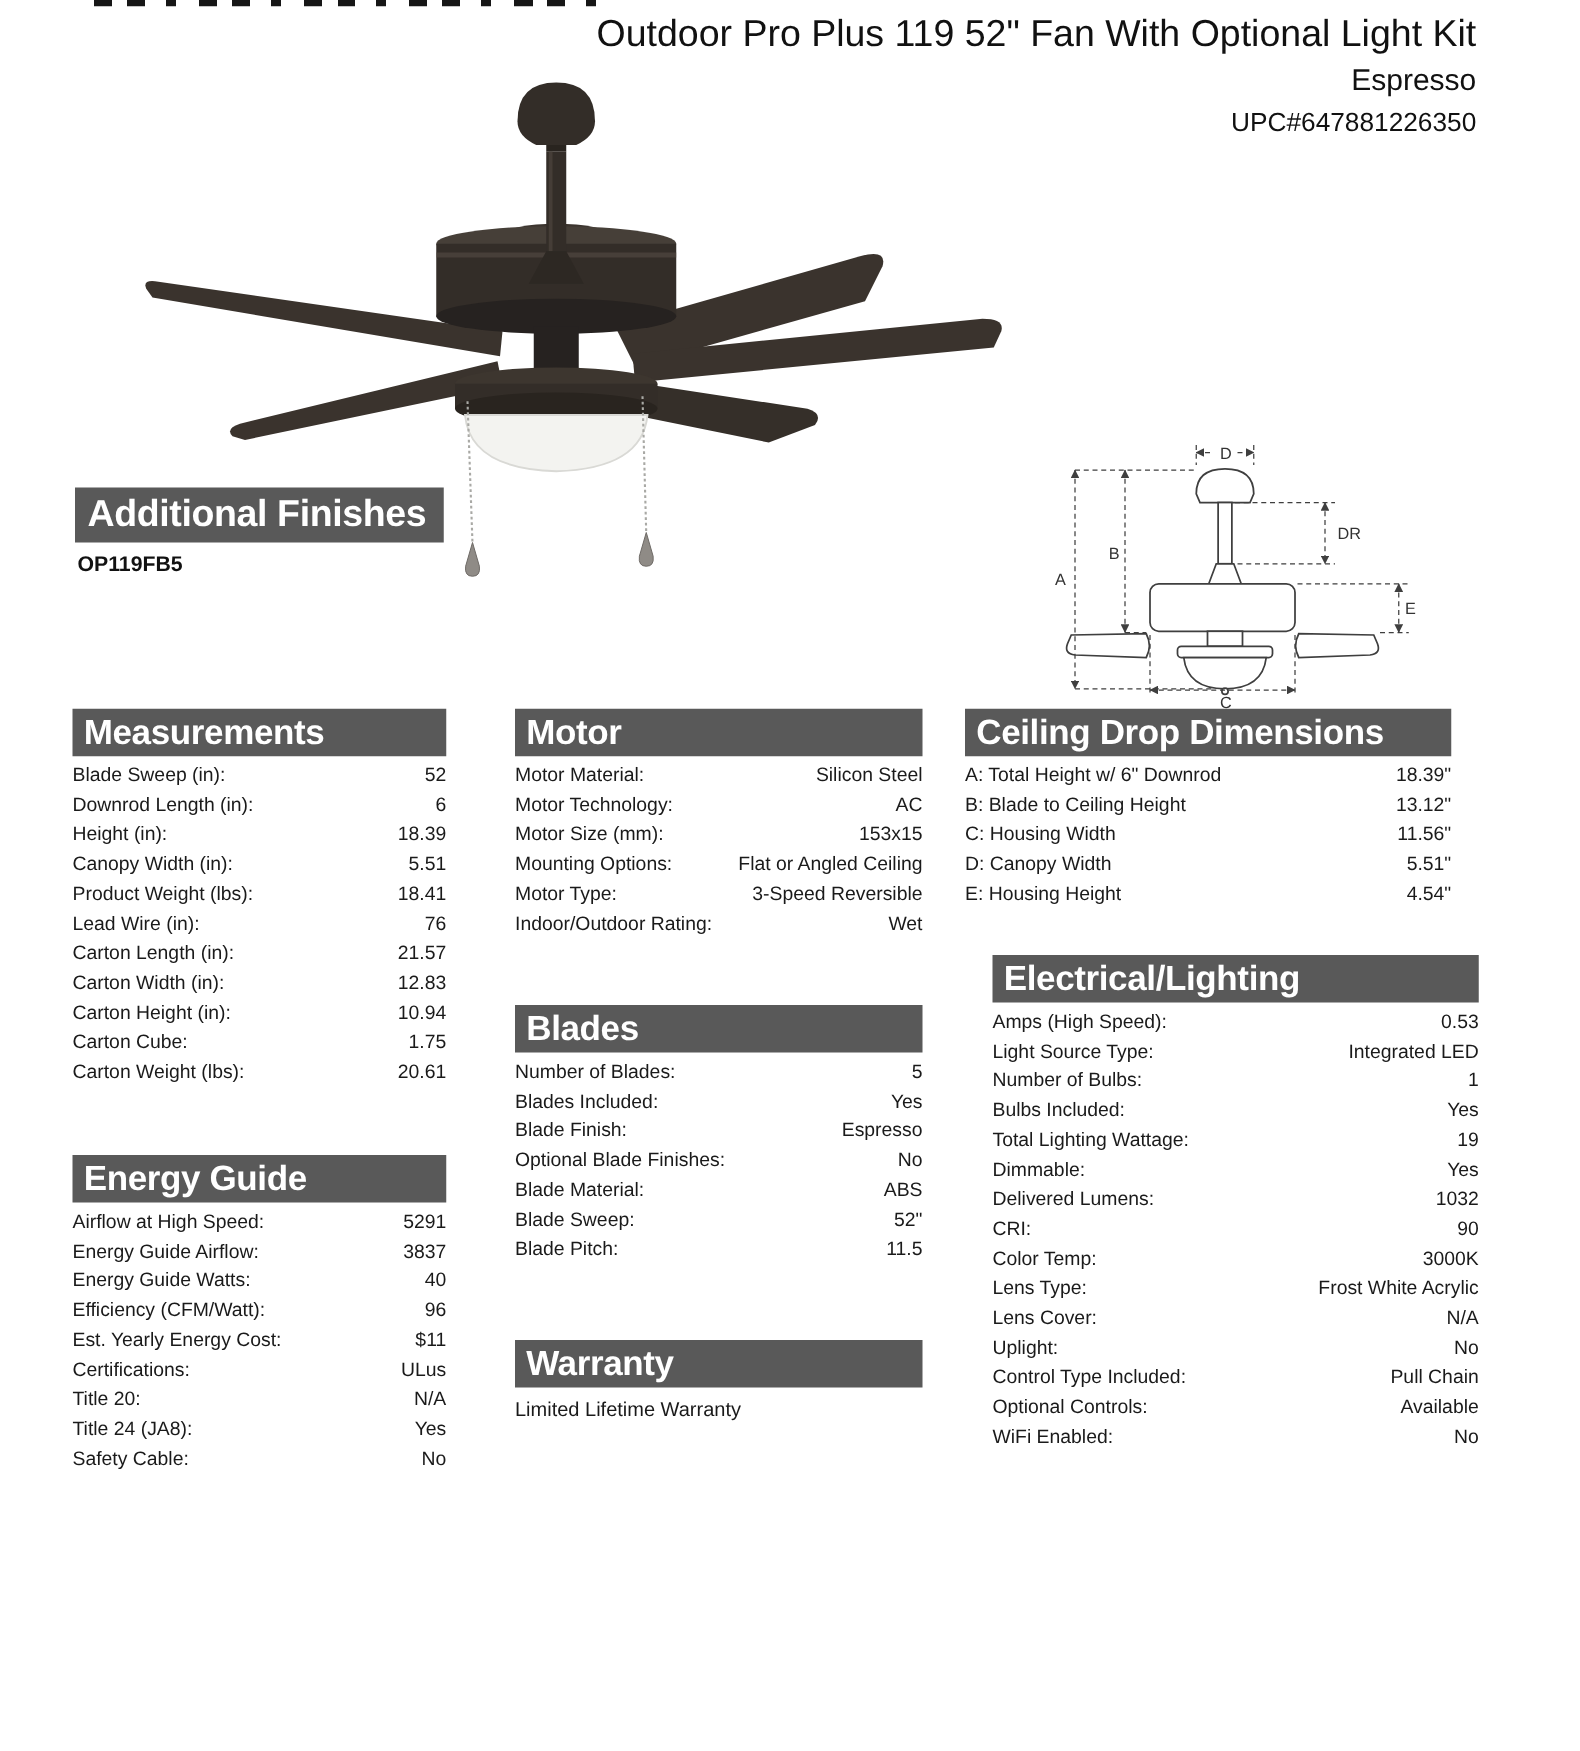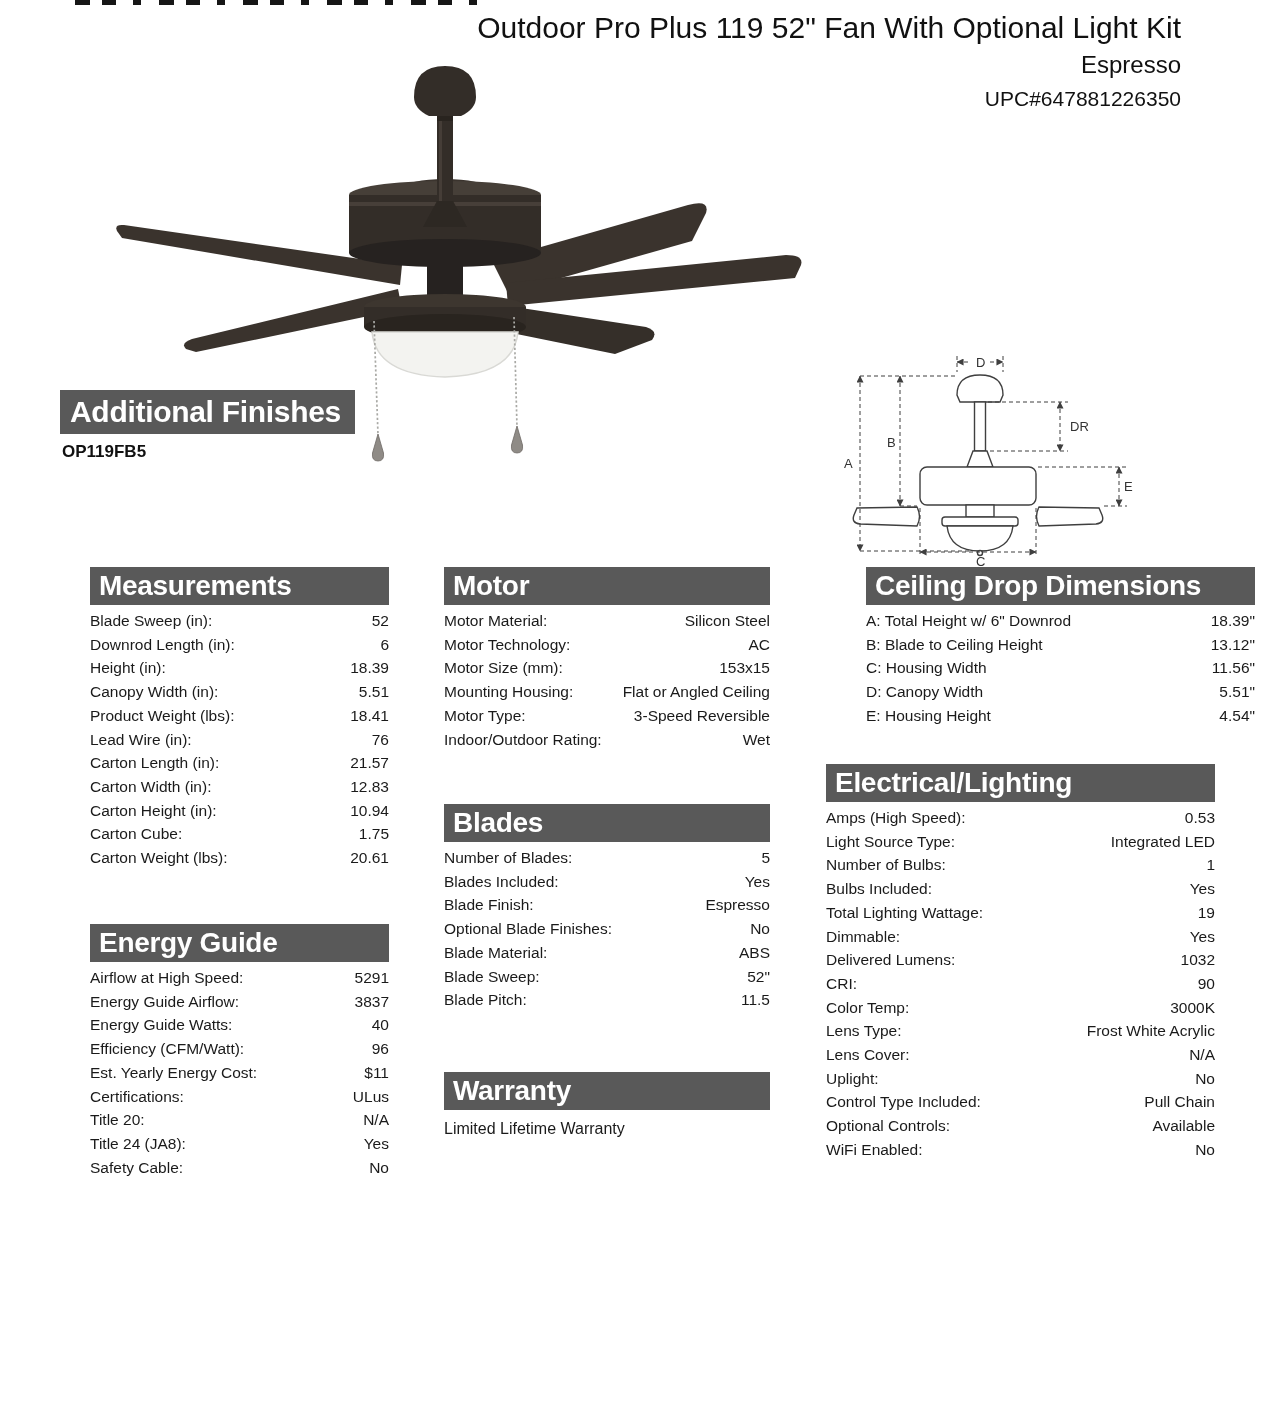--- a/index.html
+++ b/index.html
@@ -20,38 +20,38 @@
   .fan-photo  { position:absolute; left:110px; top:55px; width:700px; height:465px; }
   .dim-diagram{ position:absolute; left:820px; top:345px; width:320px; height:224px; }
 
   .af-bar {
     position:absolute; left:60px; top:390px; width:295px; height:44px;
     background:#595959; color:#fff; display:flex; align-items:center; padding-left:10px; box-sizing:border-box;
   }
   .af-bar span { font-weight:bold; font-size:30px; letter-spacing:-0.3px; }
   .af-model { position:absolute; left:62px; top:442px; font-weight:bold; font-size:17px; color:#111; }
 
-  .spec { position:absolute;margin-left:32px; }
+  .spec { position:absolute; }
   .spec-header {
     height:38px; background:#595959; color:#ffffff;
     display:flex; align-items:center; padding-left:9px; box-sizing:border-box;
   }
   .spec-title { font-weight:bold; font-size:28px; letter-spacing:-0.3px; white-space:nowrap; }
   .spec-body  { margin-top:4px; }
   .spec-row   { display:flex; justify-content:space-between; align-items:flex-end; line-height:23.7px; font-size:15.5px; }
   .spec-label { white-space:nowrap; }
   .spec-value { white-space:nowrap; text-align:right; }
   .spec-note  { line-height:22px; font-size:16px; margin-top:8px; }
 
   #sec-measurements { left:58px;  top:567px;  width:299px; }
   #sec-energy      { left:58px;  top:924px;  width:299px; }
   #sec-motor       { left:412px; top:567px;  width:326px; }
   #sec-blades      { left:412px; top:804px;  width:326px; }
   #sec-warranty    { left:412px; top:1072px; width:326px; }
-  #sec-ceiling     { left:834px; top:567px;  width:389px; }
+  #sec-ceiling     { left:772px; top:567px;  width:389px; }
   #sec-electrical  { left:794px; top:764px;  width:389px; }
 
   .dim-label { font-size:13px; fill:#333; font-family:"Liberation Sans", sans-serif; }
 </style>
 </head>
 <body>
 
 <div id="page">
 
   <div class="top-sliver"></div>
@@ -267,21 +267,21 @@
         </div>
         <div class="spec-row">
           <span class="spec-label">Motor Technology:</span>
           <span class="spec-value">AC</span>
         </div>
         <div class="spec-row">
           <span class="spec-label">Motor Size (mm):</span>
           <span class="spec-value">153x15</span>
         </div>
         <div class="spec-row">
-          <span class="spec-label">Mounting Housing:</span>
+          <span class="spec-label">Mounting Options:</span>
           <span class="spec-value">Flat or Angled Ceiling</span>
         </div>
         <div class="spec-row">
           <span class="spec-label">Motor Type:</span>
           <span class="spec-value">3-Speed Reversible</span>
         </div>
         <div class="spec-row">
           <span class="spec-label">Indoor/Outdoor Rating:</span>
           <span class="spec-value">Wet</span>
         </div>

